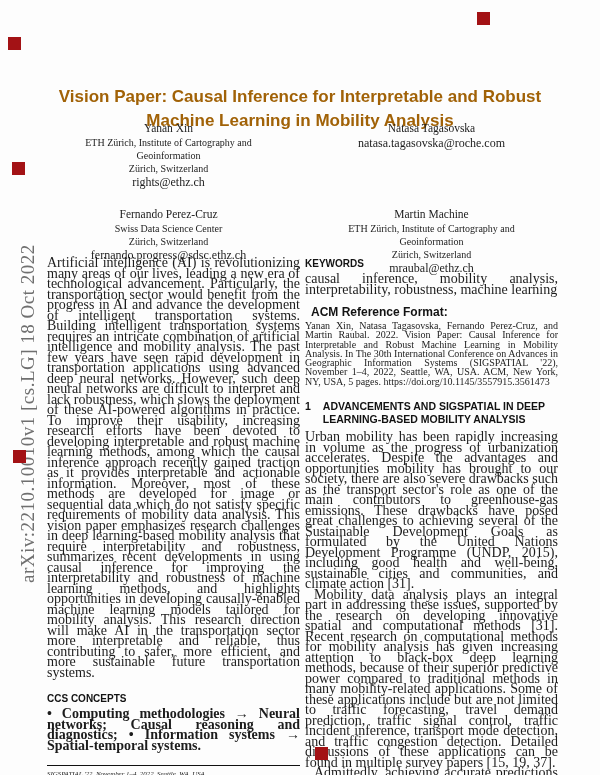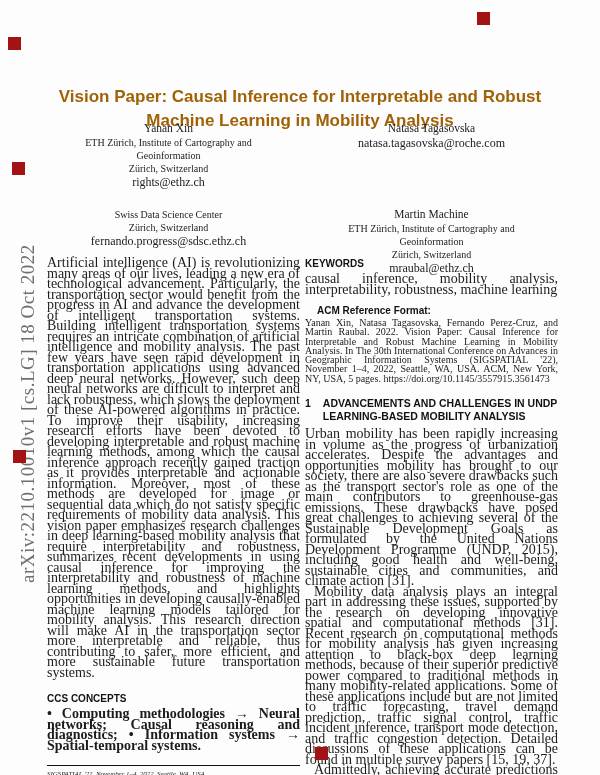--- a/index.html
+++ b/index.html
@@ -27,21 +27,21 @@
   .head{font-family:"Liberation Sans",sans-serif;font-weight:bold;font-size:10px;
         margin:0 0 5px 0;color:#121212;}
   .body-p{font-size:14px;line-height:10.5px;text-align:justify;margin:0;}
   .ccs-head{margin-top:15px;}
   .ccs{font-weight:bold;}
   
   .footnote{margin-top:14px;border-top:1.6px solid #111;padding-top:4px;}
   .fn-venue{font-style:italic;font-size:6.9px;line-height:8.7px;margin:0;}
   .fn-text{font-size:6.9px;line-height:8.7px;text-align:justify;margin:0;}
   
-  .acm-head{font-size:10px;margin:10px 0 2px 12px;}
+  .acm-head{font-size:12px;margin:10px 0 2px 6px;}
   .acm-ref{font-size:10px;line-height:9.3px;text-align:justify;margin:0;}
   .section-head{display:flex;gap:12px;margin:14px 0 6px 0;
         font-family:"Liberation Sans",sans-serif;font-weight:bold;font-size:10.5px;
         line-height:13px;color:#121212;}
   .indent{text-indent:9px;}
   
   .noise-marker{position:absolute;width:13px;height:13px;background:#a31215;}
 </style>
 </head>
 <body>
@@ -58,20 +58,21 @@
       <div class="affil">ETH Zürich, Institute of Cartography and
 Geoinformation
 Zürich, Switzerland</div>
       <div class="email">rights@ethz.ch</div>
     </div>
     <div class="author">
       <div class="name">Natasa Tagasovska</div>
       <div class="email">natasa.tagasovska@roche.com</div>
     </div>
     <div class="author">
+      <div class="name">Fernando Perez-Cruz</div>
       <div class="affil">Swiss Data Science Center
 Zürich, Switzerland</div>
       <div class="email">fernando.progress@sdsc.ethz.ch</div>
     </div>
     <div class="author">
       <div class="name">Martin Machine</div>
       <div class="affil">ETH Zürich, Institute of Cartography and
 Geoinformation
 Zürich, Switzerland</div>
       <div class="email">mraubal@ethz.ch</div>
@@ -92,21 +93,21 @@
 
   <div class="col col-right">
     <div class="head">KEYWORDS</div>
     <p class="body-p">causal inference, mobility analysis, interpretability, robustness, machine learning</p>
 
     <div class="head acm-head">ACM Reference Format:</div>
     <p class="acm-ref">Yanan Xin, Natasa Tagasovska, Fernando Perez-Cruz, and Martin Raubal. 2022. Vision Paper: Causal Inference for Interpretable and Robust Machine Learning in Mobility Analysis. In The 30th International Conference on Advances in Geographic Information Systems (SIGSPATIAL '22), November 1–4, 2022, Seattle, WA, USA. ACM, New York, NY, USA, 5 pages. https://doi.org/10.1145/3557915.3561473</p>
 
     <div class="section-head">
       <span>1</span>
-      <span>ADVANCEMENTS AND CHALLENGES IN UNDP LEARNING-BASED MOBILITY ANALYSIS</span>
+      <span>ADVANCEMENTS AND SIGSPATIAL IN DEEP LEARNING-BASED MOBILITY ANALYSIS</span>
     </div>
     <p class="body-p">Urban mobility has been rapidly increasing in volume as the progress of urbanization accelerates. Despite the advantages and opportunities mobility has brought to our society, there are also severe drawbacks such as the transport sector's role as one of the main contributors to greenhouse-gas emissions. These drawbacks have posed great challenges to achieving several of the Sustainable Development Goals as formulated by the United Nations Development Programme (UNDP, 2015), including good health and well-being, sustainable cities and communities, and climate action [31].</p>
     <p class="body-p indent">Mobility data analysis plays an integral part in addressing these issues, supported by the research on developing innovative spatial and computational methods [31]. Recent research on computational methods for mobility analysis has given increasing attention to black-box deep learning methods, because of their superior predictive power compared to traditional methods in many mobility-related applications. Some of these applications include but are not limited to traffic forecasting, travel demand prediction, traffic signal control, traffic incident inference, transport mode detection, and traffic congestion detection. Detailed discussions of these applications can be found in multiple survey papers [15, 19, 37].</p>
     <p class="body-p indent">Admittedly, achieving accurate predictions using these deep learning methods is sufficient in certain use cases. However, a lack of interpretability and robustness can substantially slow the deployment of these AI-powered algorithms in practice [6]. Beyond</p>
   </div>
 
   <div>
       <div class="noise-marker" style="left: 8px; top: 37px;"></div>
       <div class="noise-marker" style="left: 477px; top: 12px;"></div>
       <div class="noise-marker" style="left: 12px; top: 162px;"></div>

